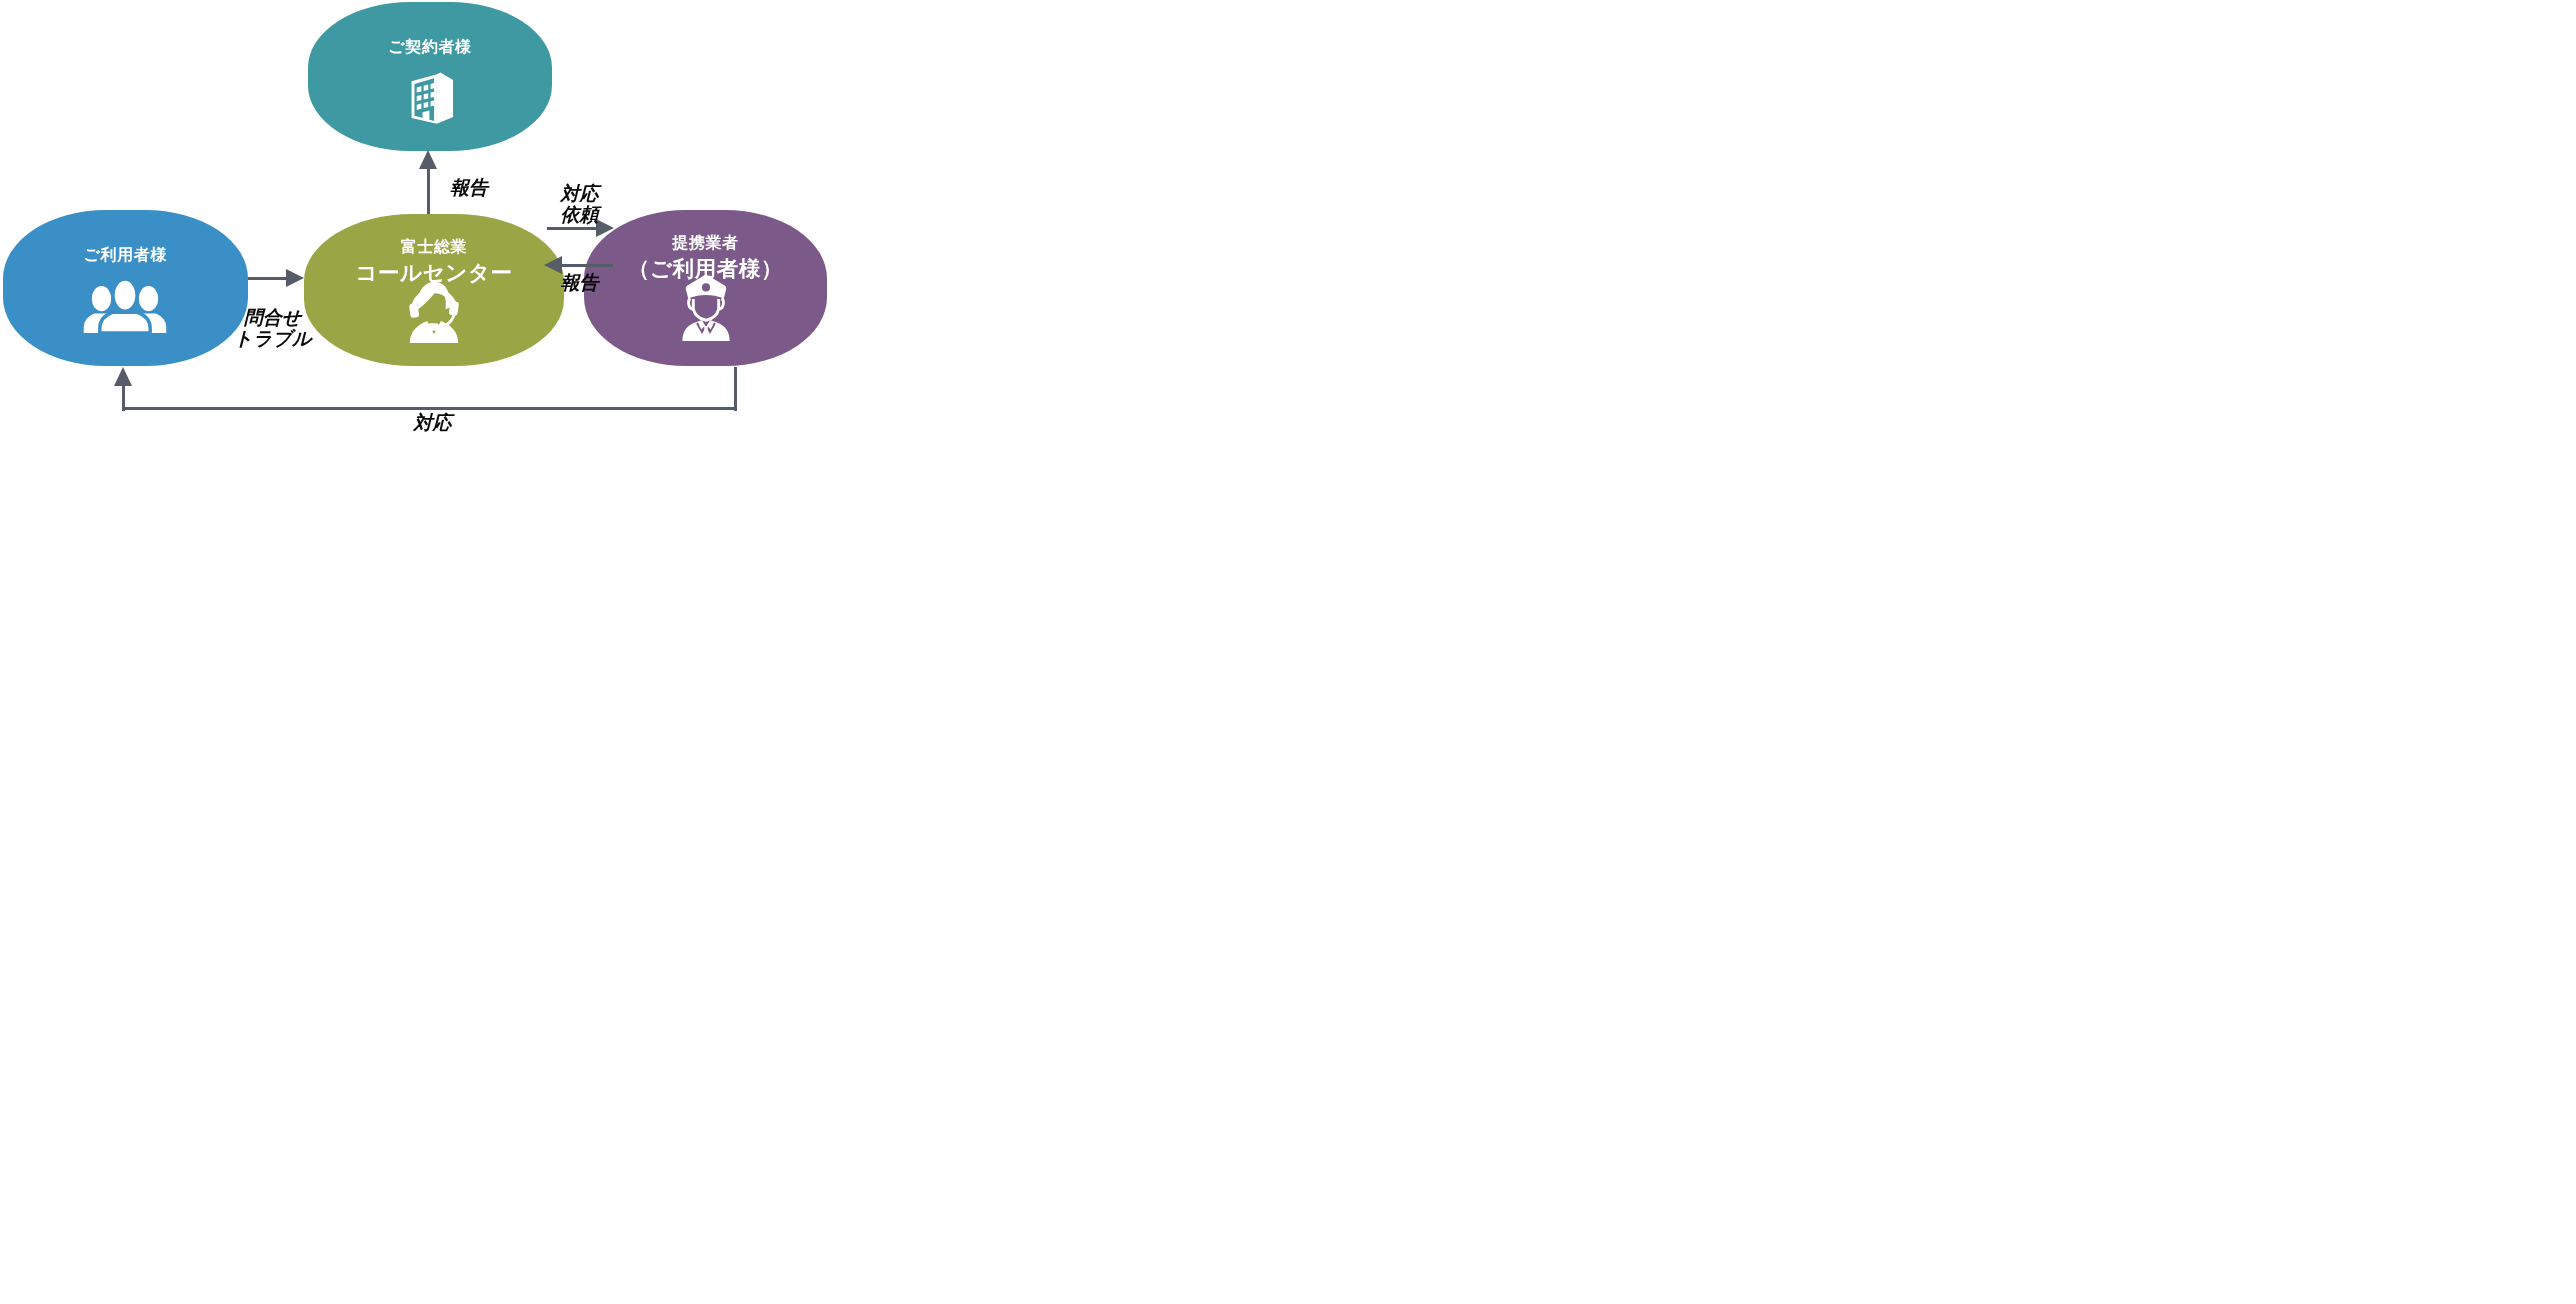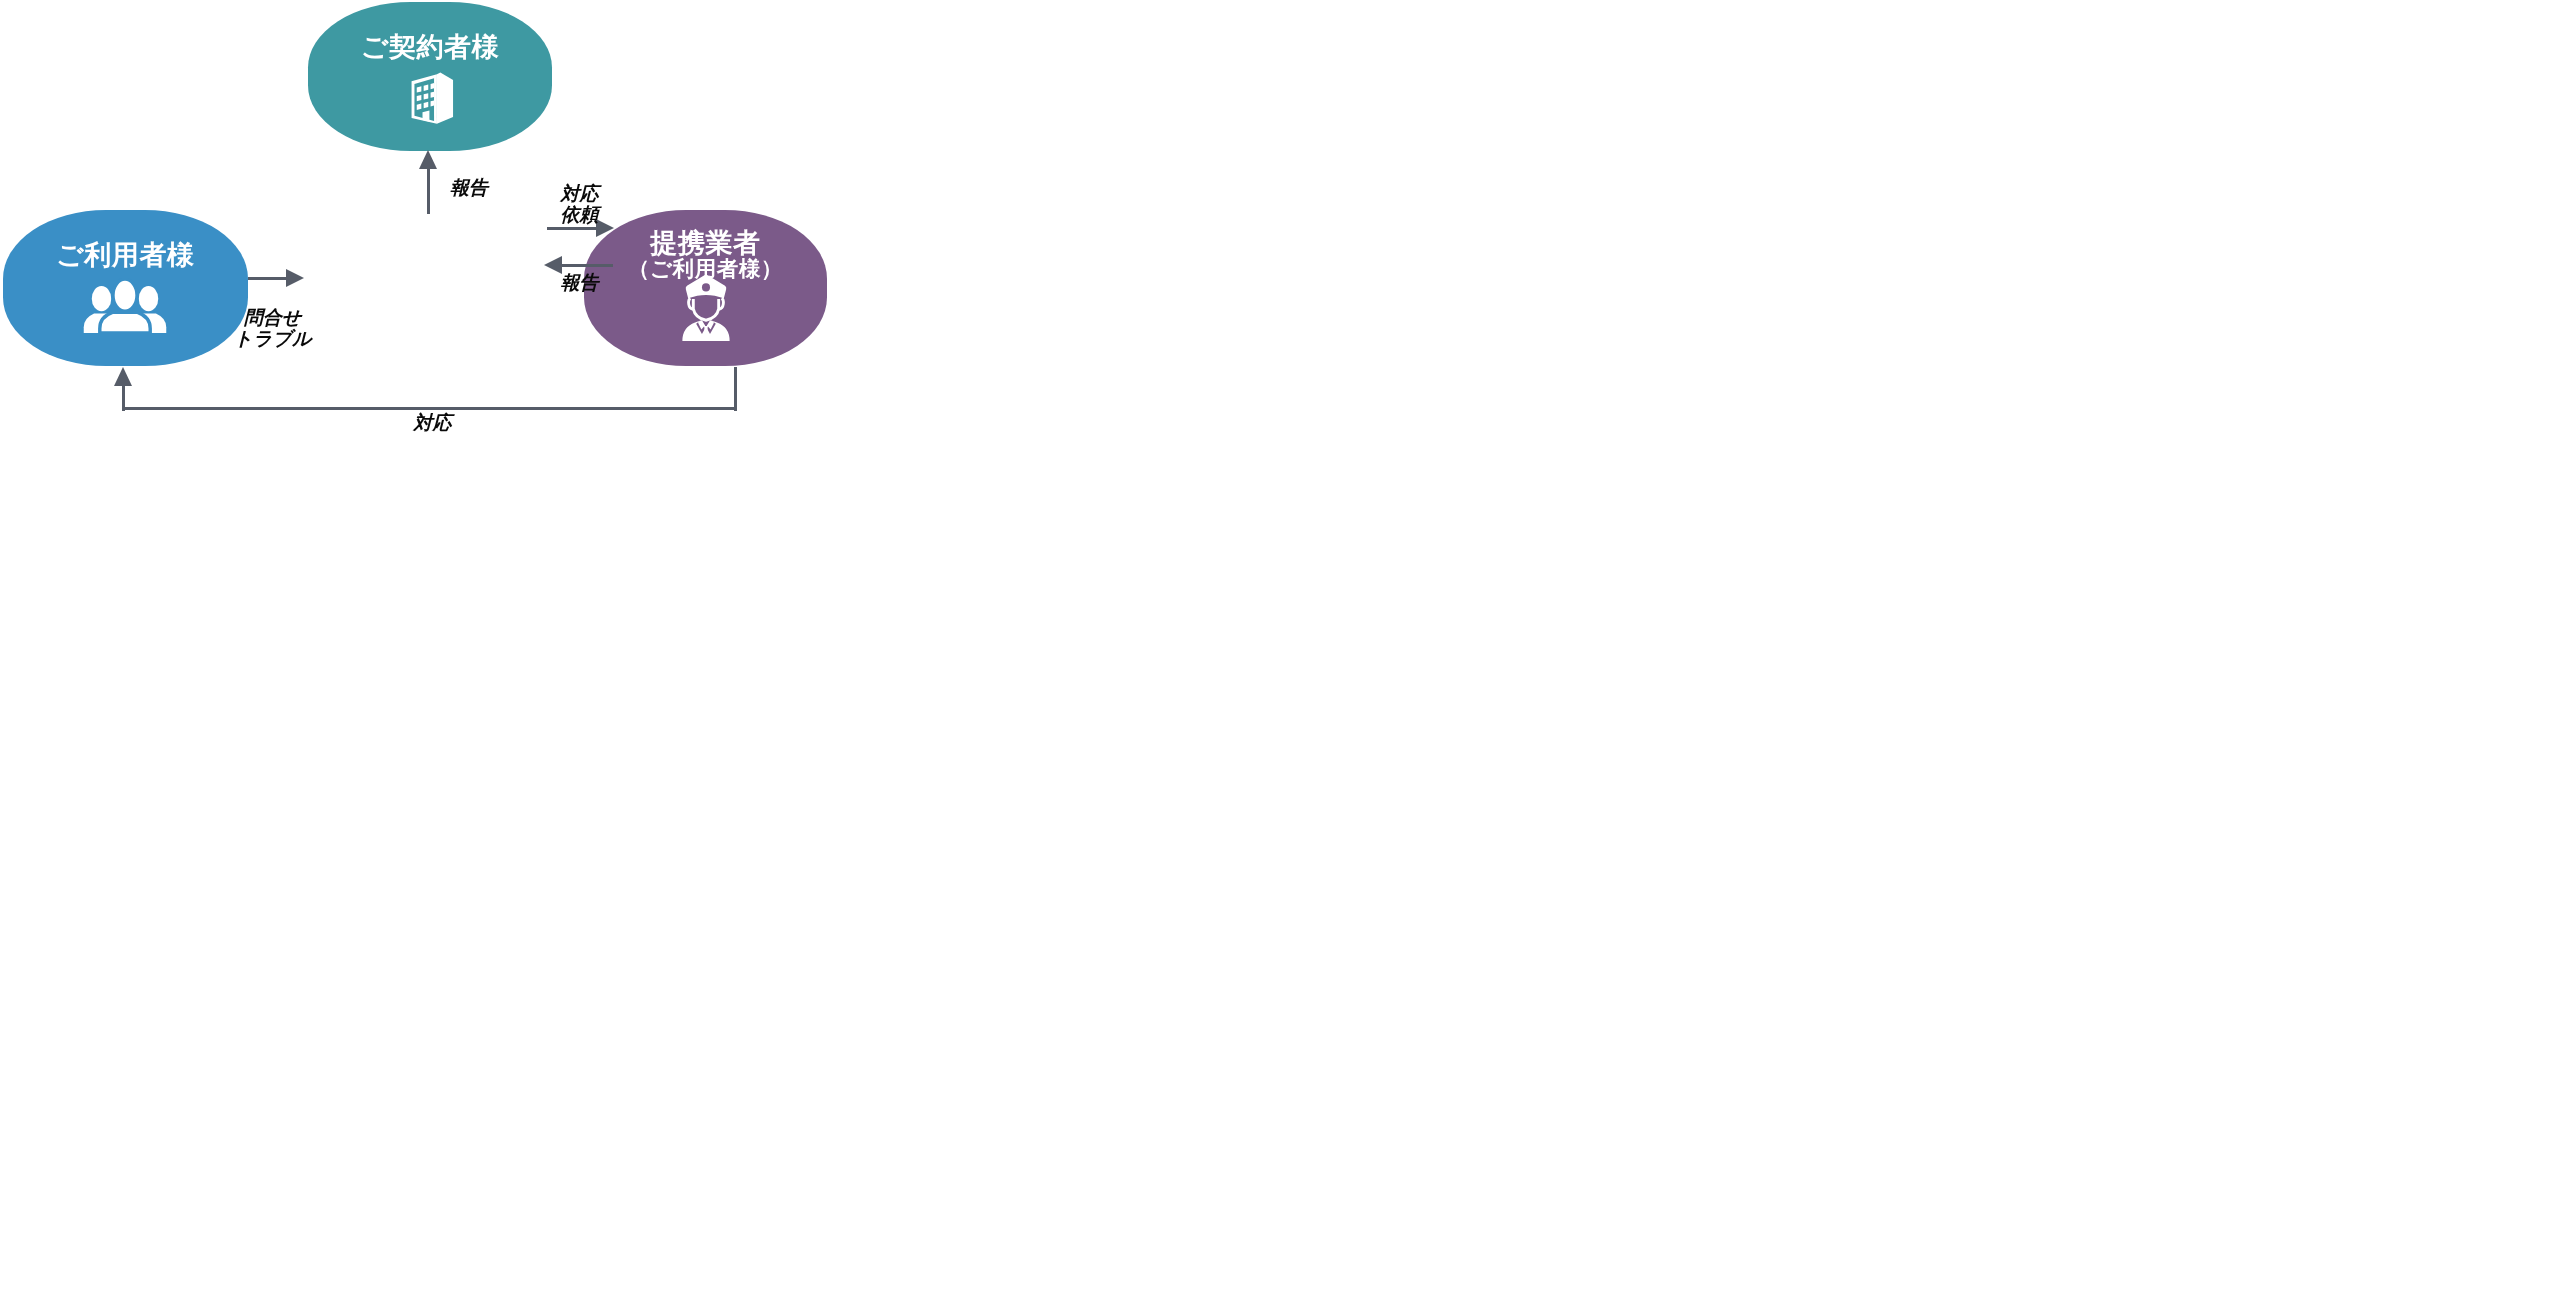--- a/index.html
+++ b/index.html
@@ -15,21 +15,21 @@
     position:absolute;
     border-radius:42% / 44%;
     color:var(--node-text,#fff);
   }
   .node-contractor{left:308px;top:1.7px;width:244px;height:149px;background:var(--contractor);}
   .node-users{left:2.8px;top:210px;width:245px;height:156px;background:var(--users);}
   .node-call-center{left:304px;top:214px;width:260px;height:152px;background:var(--call-center);}
   .node-partner{left:584px;top:210px;width:243px;height:156px;background:var(--partner);}
   .node-title{
     position:absolute;left:0;right:0;text-align:center;
-    font-weight:700;font-size:27px;line-height:25px;
+    font-weight:700;font-size:16px;line-height:25px;
     letter-spacing:0.6px;white-space:nowrap;
   }
   .one-line .node-title{top:32px;}
   .two-line .title1{top:20.4px;}
   .two-line .title2{top:46px;font-size:21.5px;}
   .node-icon{position:absolute;left:50%;transform:translateX(-50%);}
   .icon-building{top:70px;}
   .icon-people{top:68px;}
   .icon-operator{top:62px;}
   .icon-guard{top:63px;}
@@ -97,20 +97,33 @@
     <svg class="node-icon icon-people" width="85" height="55" viewBox="0 0 148 96">
       <ellipse cx="33" cy="36" rx="17" ry="22" fill="#fff"></ellipse>
       <path fill="#fff" d="M2,96 L2,86 Q2,70 20,62 L46,62 Q62,68 62,86 L62,96 Z"></path>
       <ellipse cx="115" cy="36" rx="17" ry="22" fill="#fff"></ellipse>
       <path fill="#fff" d="M86,96 L86,86 Q86,68 102,62 L128,62 Q146,70 146,86 L146,96 Z"></path>
       <ellipse class="people-front" cx="74" cy="30" rx="21" ry="28"></ellipse>
       <path class="people-front" d="M30,96 L30,88 Q30,68 52,60 L96,60 Q118,68 118,88 L118,96 Z"></path>
     </svg>
   </div>
 
+  <div class="node node-call-center two-line">
+    <div class="node-title title1">富士総業</div>
+    <div class="node-title title2">コールセンター</div>
+    <svg class="node-icon icon-operator" width="53" height="67" viewBox="0 0 92 116">
+      <path fill="#fff" d="M18,58 C14,20 36,10 46,10 C60,10 76,20 74,54 L66,58 C70,30 56,24 50,26 C38,42 26,52 18,58 Z"></path>
+      <path d="M10,56 A37,37 0 0 1 82,52" fill="none" stroke="#fff" stroke-width="9"></path>
+      <rect x="4" y="48" width="15" height="24" rx="5" fill="#fff" transform="rotate(-8 11 60)"></rect>
+      <rect x="73" y="44" width="15" height="24" rx="5" fill="#fff" transform="rotate(8 80 56)"></rect>
+      <path d="M82,64 Q76,86 56,88" fill="none" stroke="#fff" stroke-width="5" stroke-linecap="round"></path>
+      <rect x="34" y="82" width="21" height="13" rx="6" fill="#fff"></rect>
+      <path fill="#fff" d="M4,116 C4,96 18,84 34,78 L46,101 L58,78 C74,84 88,96 88,116 Z"></path>
+    </svg>
+  </div>
 
   <div class="node node-partner two-line">
     <div class="node-title title1">提携業者</div>
     <div class="node-title title2">（ご利用者様）</div>
     <svg class="node-icon icon-guard" width="50" height="68" viewBox="0 0 86 118">
       <path fill="#fff" d="M43,2 L76,22 Q79,24 78,28 L74,44 Q58,38 43,38 Q28,38 12,44 L8,28 Q7,24 10,22 Z"></path>
       <circle class="guard-emblem" cx="43" cy="25" r="7"></circle>
       <path class="guard-face" d="M16,44 Q12,46 13,54 Q14,62 21,63"></path>
       <path class="guard-face" d="M70,44 Q74,46 73,54 Q72,62 65,63"></path>
       <path class="guard-face" d="M21,45 L21,62 Q24,78 43,82 Q62,78 65,62 L65,45"></path>

